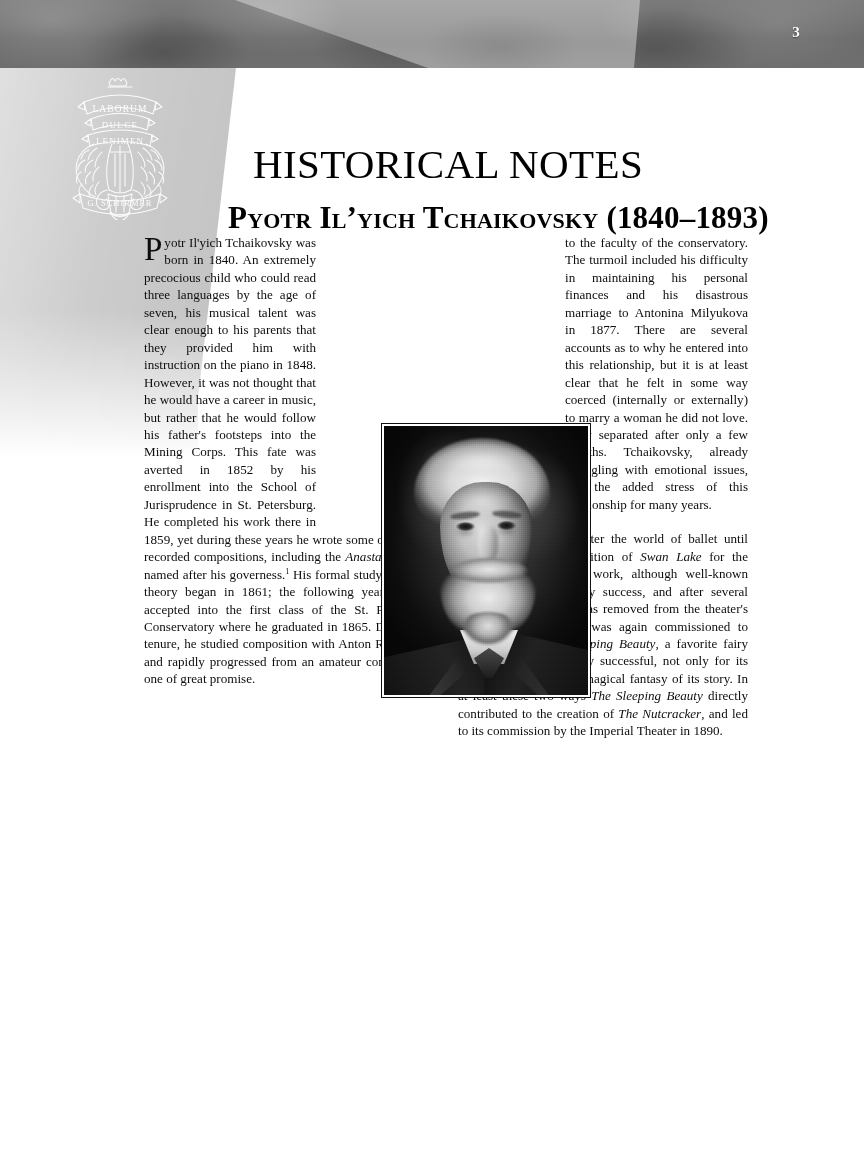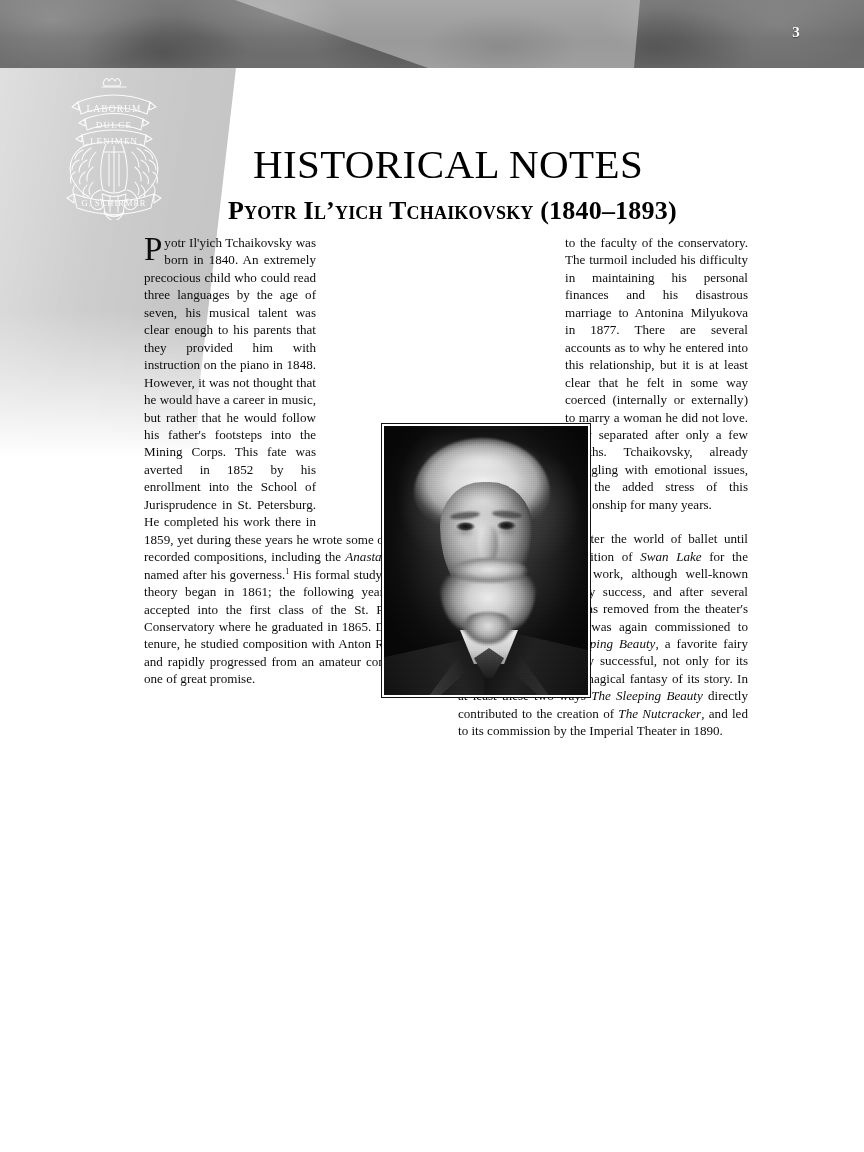--- a/index.html
+++ b/index.html
@@ -76,21 +76,21 @@
     clip-path: polygon(0 0, 236px 0, 198px 330px, 198px 390px, 0 390px);
     background: linear-gradient(100deg, rgba(255,255,255,.30) 0%, rgba(255,255,255,0) 42%, rgba(0,0,0,.045) 100%);
     -webkit-mask-image: linear-gradient(180deg, rgba(0,0,0,1) 0%, rgba(0,0,0,1) 62%, rgba(0,0,0,0) 100%);
             mask-image: linear-gradient(180deg, rgba(0,0,0,1) 0%, rgba(0,0,0,1) 62%, rgba(0,0,0,0) 100%);
     pointer-events: none;
   }
 
   
   #publisher-emblem {
     position: absolute;
-    left: 58px; top: 72px;
+    left: 64px; top: 72px;
     width: 112px; height: 148px;
   }
   #publisher-emblem svg { display: block; width: 112px; height: 148px; }
 
   
   #page-title {
     position: absolute;
     left: 228px; top: 113px;
     width: 440px;
     text-align: center;
@@ -100,21 +100,21 @@
     letter-spacing: .4px;
     color: #000000;
     white-space: nowrap;
   }
   #page-subtitle {
     position: absolute;
     left: 228px; top: 174px;
     width: 440px;
     text-align: center;
     font-family: "Liberation Serif", "DejaVu Serif", serif;
-    font-size: 26px;
+    font-size: 31px;
     font-variant: small-caps;
     letter-spacing: .2px;
     color: #000000;
     white-space: nowrap;
   }
   #page-subtitle .dates { font-variant: normal; }
 
   
   .col {
     position: absolute;

